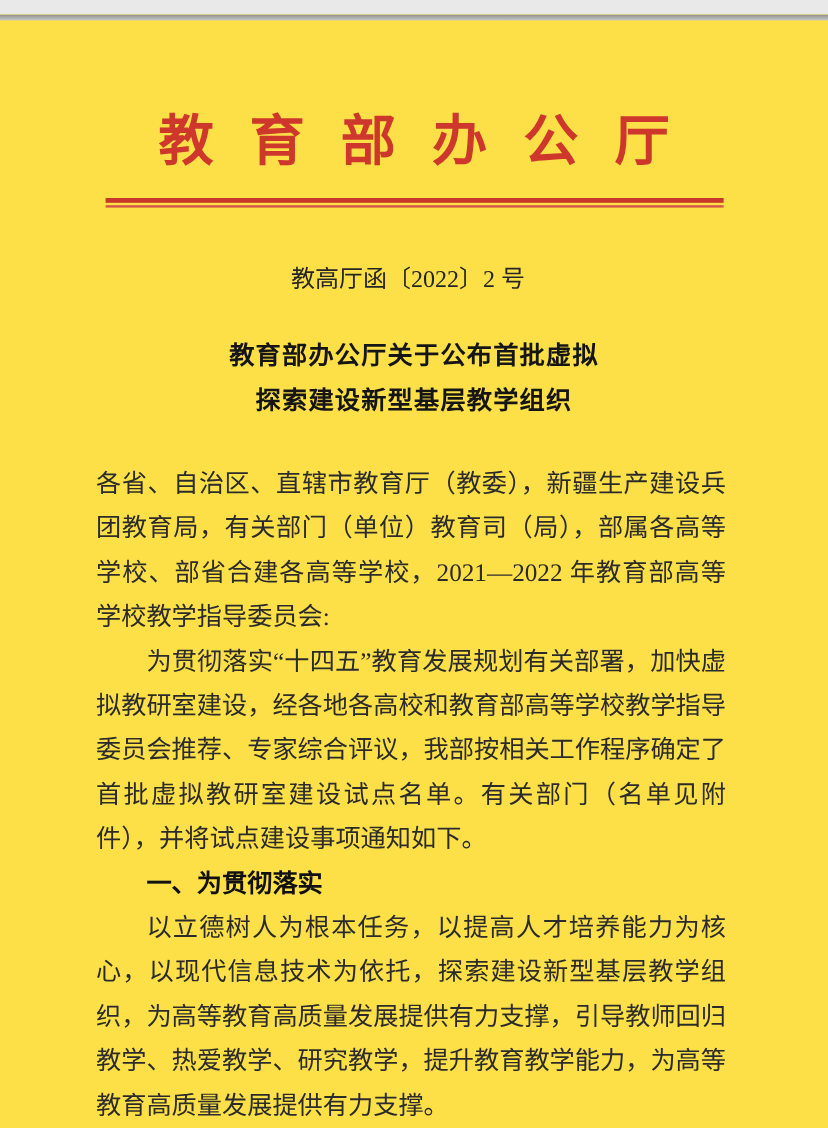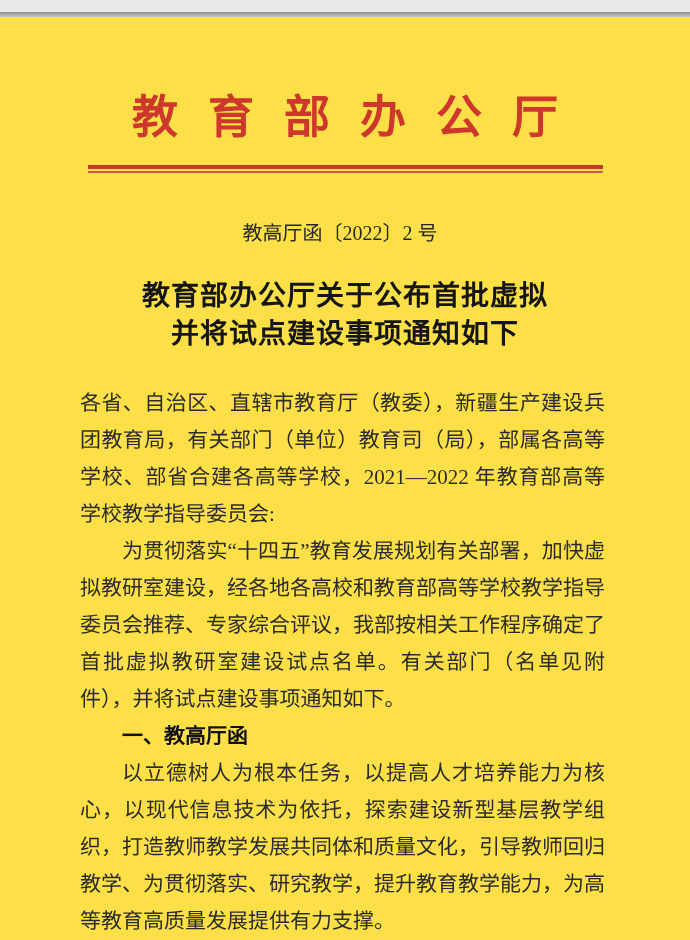--- a/index.html
+++ b/index.html
@@ -45,21 +45,21 @@
   .doc-number {
     margin: 46px 90px 0 80px;
     text-align: center;
     font-size: 20px;
     line-height: 28px;
     color: #262626;
   }
   .doc-title {
     margin-top: 30px;
     text-align: center;
-    font-size: 28px;
+    font-size: 21px;
     font-weight: bold;
     line-height: 38px;
     color: #151515;
     letter-spacing: 1px;
   }
   .body-text {
     margin: 32px 85px 0 80px;
     font-size: 21px;
     line-height: 37px;
     text-align: justify;
@@ -93,25 +93,25 @@
   <div class="scan-top-bar"></div>
 
   <div class="letterhead">教育部办公厅</div>
 
   <div class="red-rule"></div>
 
   <div class="doc-number">教高厅函〔2022〕2 号</div>
 
   <div class="doc-title">
     <div>教育部办公厅关于公布首批虚拟</div>
-    <div>并将试点建设事项通知如下</div>
+    <div>探索建设新型基层教学组织</div>
   </div>
 
   <div class="body-text">
     <p class="para">各省、自治区、直辖市教育厅（教委），新疆生产建设兵团教育局，有关部门（单位）教育司（局），部属各高等学校、部省合建各高等学校，2021—2022 年教育部高等学校教学指导委员会:</p>
     <p class="para indent">为贯彻落实“十四五”教育发展规划有关部署，加快虚拟教研室建设，经各地各高校和教育部高等学校教学指导委员会推荐、专家综合评议，我部按相关工作程序确定了首批虚拟教研室建设试点名单。有关部门（名单见附件），并将试点建设事项通知如下。</p>
-    <p class="section-heading">一、教高厅函</p>
-    <p class="para indent">以立德树人为根本任务，以提高人才培养能力为核心，以现代信息技术为依托，探索建设新型基层教学组织，打造教师教学发展共同体和质量文化，引导教师回归教学、为贯彻落实、研究教学，提升教育教学能力，为高等教育高质量发展提供有力支撑。</p>
+    <p class="section-heading">一、为贯彻落实</p>
+    <p class="para indent">以立德树人为根本任务，以提高人才培养能力为核心，以现代信息技术为依托，探索建设新型基层教学组织，为高等教育高质量发展提供有力支撑，引导教师回归教学、热爱教学、研究教学，提升教育教学能力，为高等教育高质量发展提供有力支撑。</p>
   </div>
 
   <div class="bottom-rule"></div>
 
 </div>
 
 </body></html>

